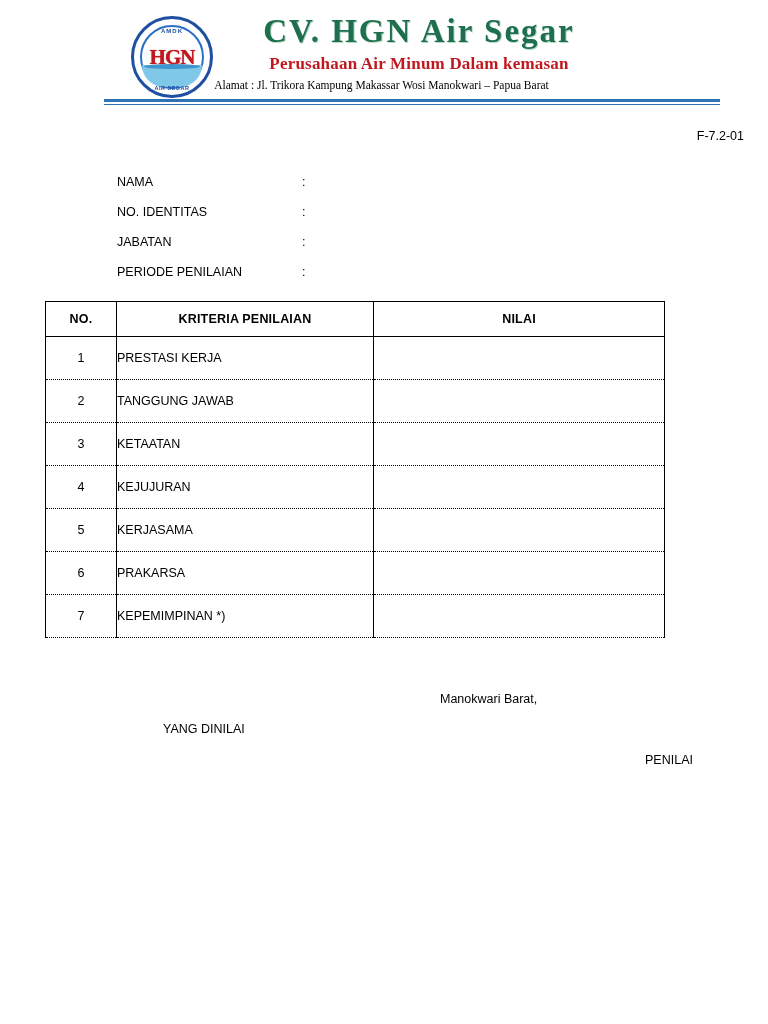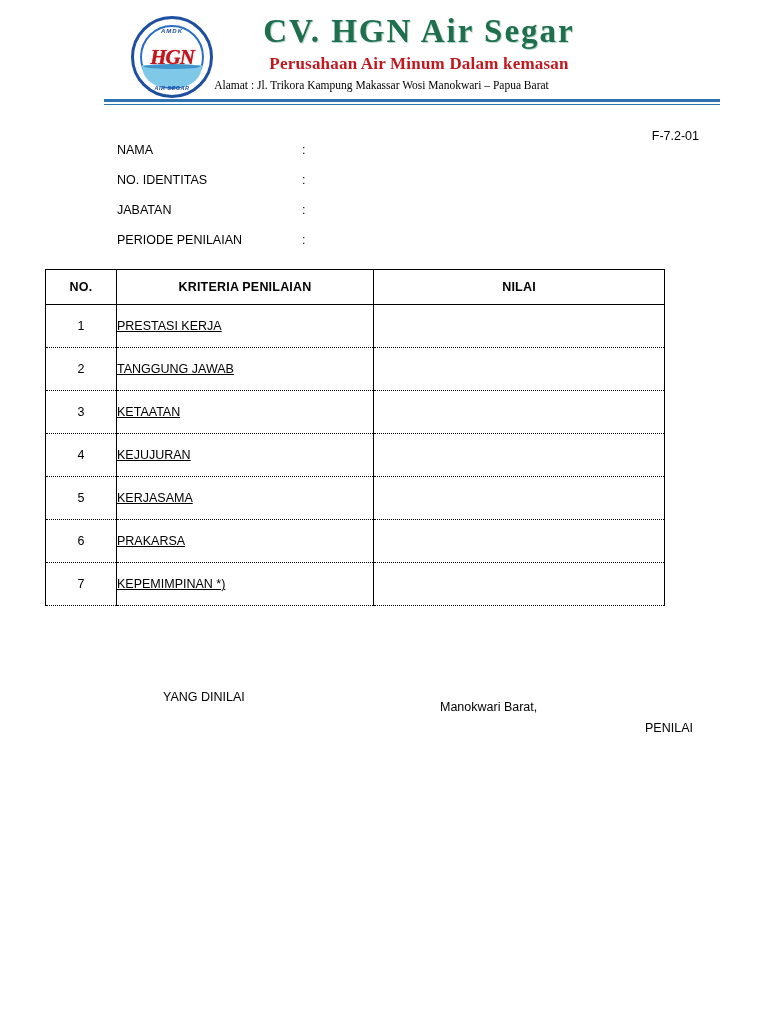--- a/index.html
+++ b/index.html
@@ -30,21 +30,20 @@
     height: 96px;
     box-sizing: border-box;
   }
 
   .logo {
     position: absolute;
     left: 131px;
     top: 16px;
     width: 82px;
     height: 82px;
-    font-style: italic;
   }
   .logo-outer {
     width: 82px;
     height: 82px;
     border-radius: 50%;
     background: #ffffff;
     border: 3px solid #1f4fa0;
     box-sizing: border-box;
     position: relative;
     overflow: hidden;
@@ -159,37 +158,38 @@
   }
   .rule-thin {
     height: 1px;
     background: #2e74b5;
     margin-top: 2px;
   }
 
   
   .form-code {
     margin-top: 24px;
-    padding-right: 69px;
+    padding-right: 24px;
     text-align: right;
     font-size: 12.5px;
   }
 
   
   .doc-title {
     margin-top: 36px;
     text-align: center;
     font-size: 13.5px;
     font-weight: bold;
     letter-spacing: 0.3px;
     padding-left: 40px;
   }
 
   
   .fields {
+    margin-top: 32px;
     padding-left: 117px;
   }
   .field-row {
     display: flex;
     align-items: flex-start;
     margin-bottom: 16px;
     font-size: 12.5px;
   }
   .field-label {
     width: 185px;
@@ -243,21 +243,20 @@
   }
   td.cell-no {
     text-align: center;
     border-left: 1px solid #000000;
     border-right: 1px solid #000000;
   }
   td.cell-kriteria {
     text-align: left;
     padding-left: 9px;
     border-right: 1px solid #000000;
-    text-decoration: underline;
   }
   td.cell-nilai {
     border-right: 1px solid #000000;
   }
   tr.avg-row td {
     height: 44px;
     border-top: 1px solid #000000;
     border-bottom: 1px solid #000000;
   }
   td.avg-label {
@@ -275,21 +274,20 @@
   .sign-area {
     position: relative;
     margin-top: 40px;
     height: 150px;
     font-size: 12.5px;
   }
   .sign-place {
     position: absolute;
     left: 440px;
     top: 14px;
-    margin-top: 40px;
   }
   .sign-left {
     position: absolute;
     left: 163px;
     top: 44px;
   }
   .sign-right {
     position: absolute;
     left: 645px;
     top: 75px;

